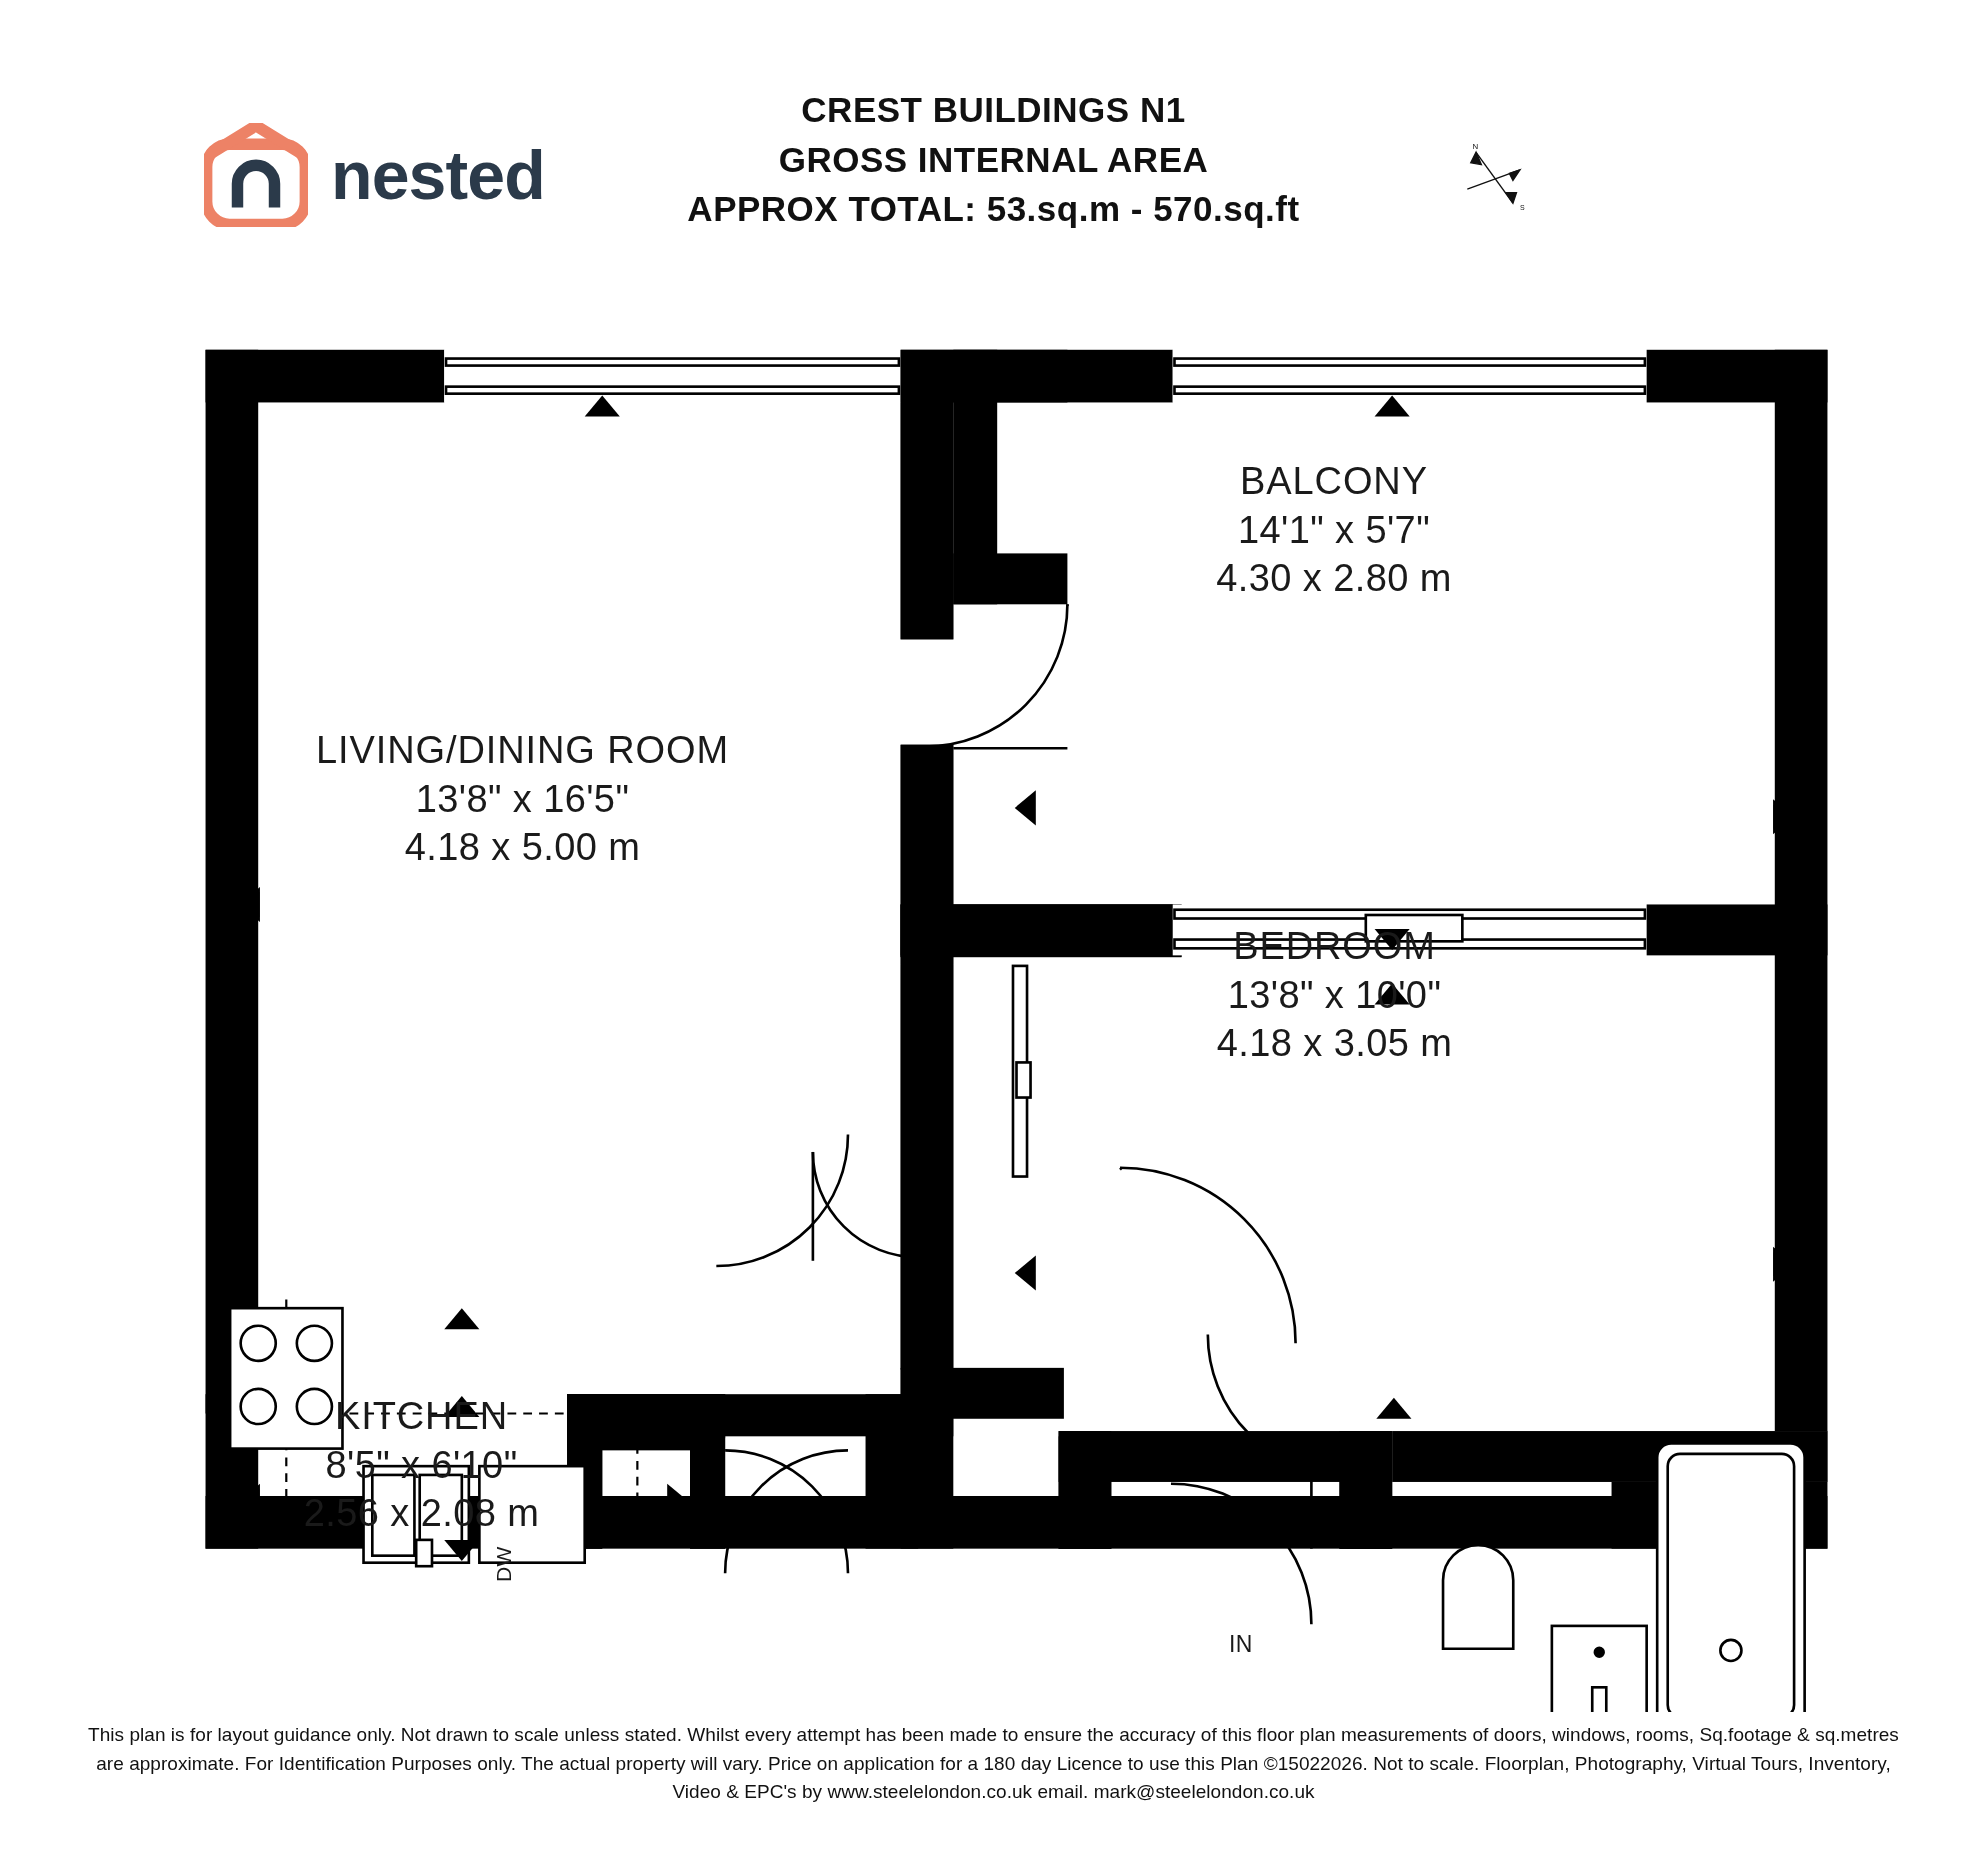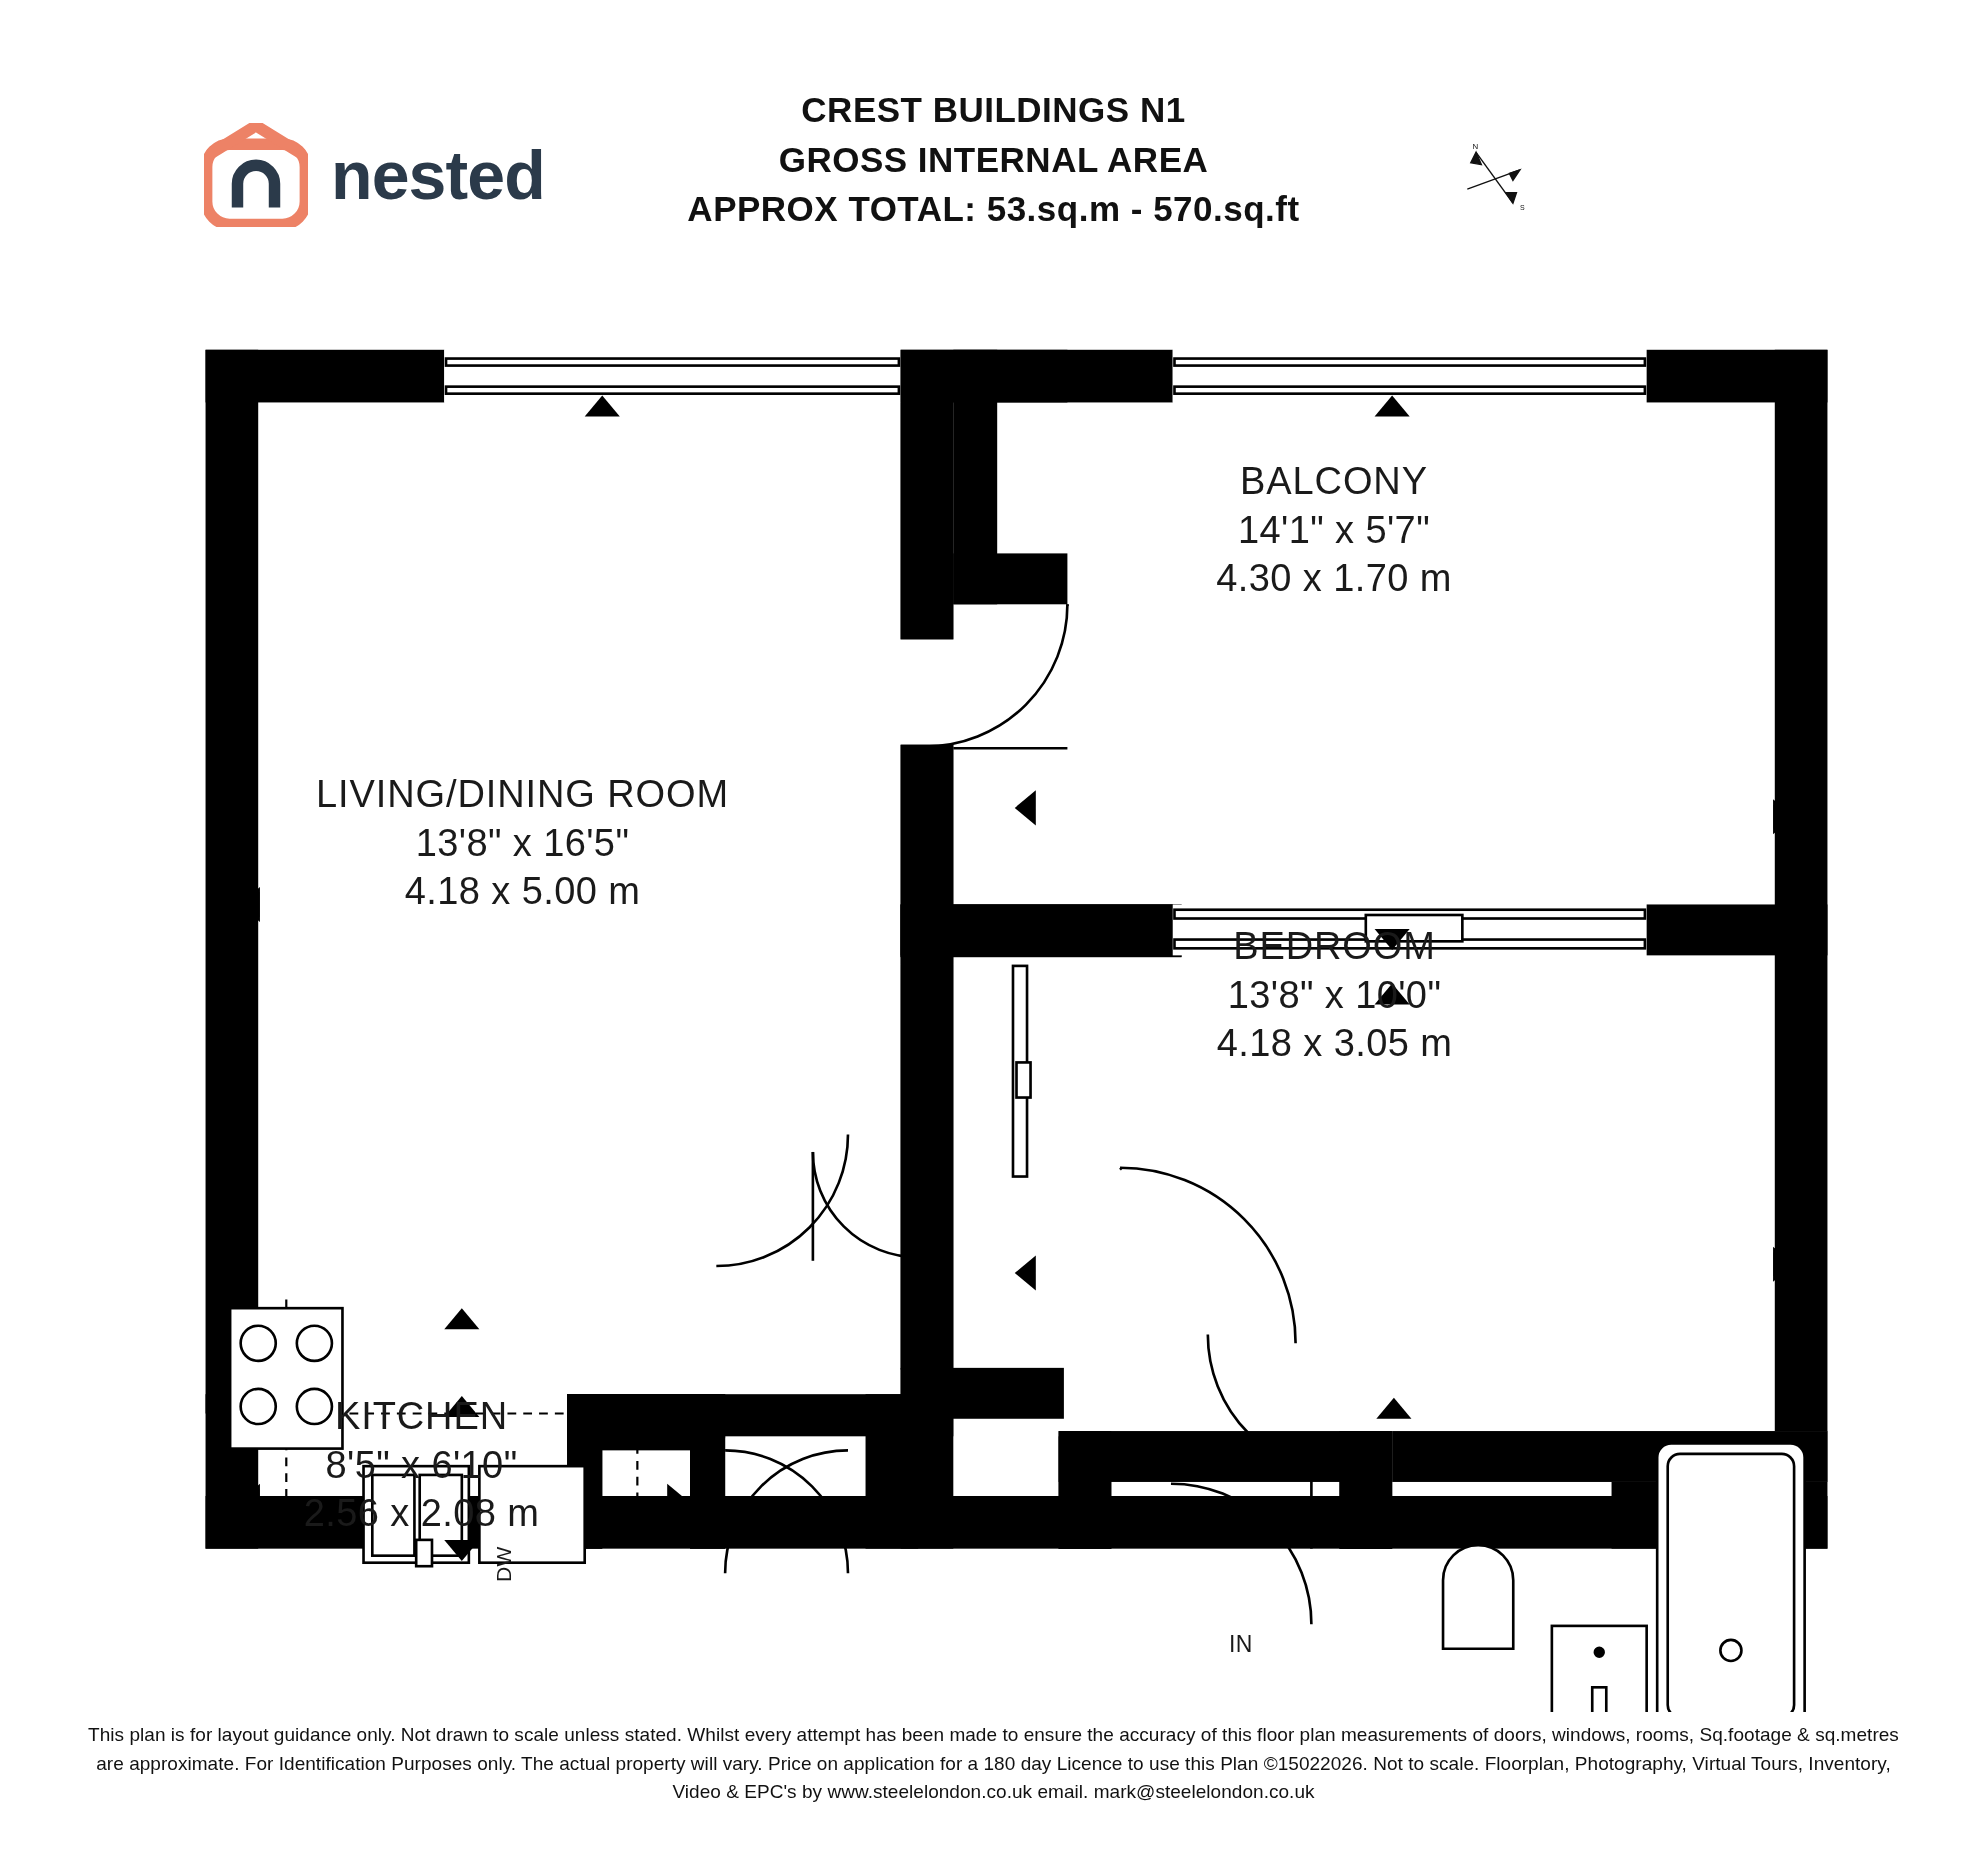--- a/index.html
+++ b/index.html
@@ -88,21 +88,21 @@
     font-size: 38px;
     font-weight: 500;
     letter-spacing: 0.9px;
   }
   .room-label .rl-dim {
     font-size: 38px;
     font-weight: 400;
     letter-spacing: 0.4px;
   }
   .label-balcony { left: 1106px; top: 167px; width: 456px; }
-  .label-living  { left: 189px;  top: 480px; width: 667px; }
+  .label-living  { left: 189px;  top: 436px; width: 667px; }
   .label-bedroom { left: 1115px; top: 632px; width: 439px; }
   .label-kitchen { left: 211px;  top: 1102px; width: 421px; }
 
   .in-label {
     position: absolute;
     left: 1229px;
     top: 1341px;
     font-size: 23px;
     letter-spacing: 0.4px;
   }
@@ -336,21 +336,21 @@
       <polygon points="246,1380 270,1360 270,1400"></polygon>
       <polygon points="758,1380 734,1360 734,1400"></polygon>
       <polygon points="1562,1262 1582,1286 1542,1286"></polygon>
       <polygon points="500,1160 520,1184 480,1184"></polygon>
     </g>
   </svg>
 
   <div class="room-label label-balcony">
     <div class="rl-name">BALCONY</div>
     <div class="rl-dim">14'1" x 5'7"</div>
-    <div class="rl-dim">4.30 x 1.70 m</div>
+    <div class="rl-dim">4.30 x 2.80 m</div>
   </div>
 
   <div class="room-label label-living">
     <div class="rl-name">LIVING/DINING ROOM</div>
     <div class="rl-dim">13'8" x 16'5"</div>
     <div class="rl-dim">4.18 x 5.00 m</div>
   </div>
 
   <div class="room-label label-bedroom">
     <div class="rl-name">BEDROOM</div>

